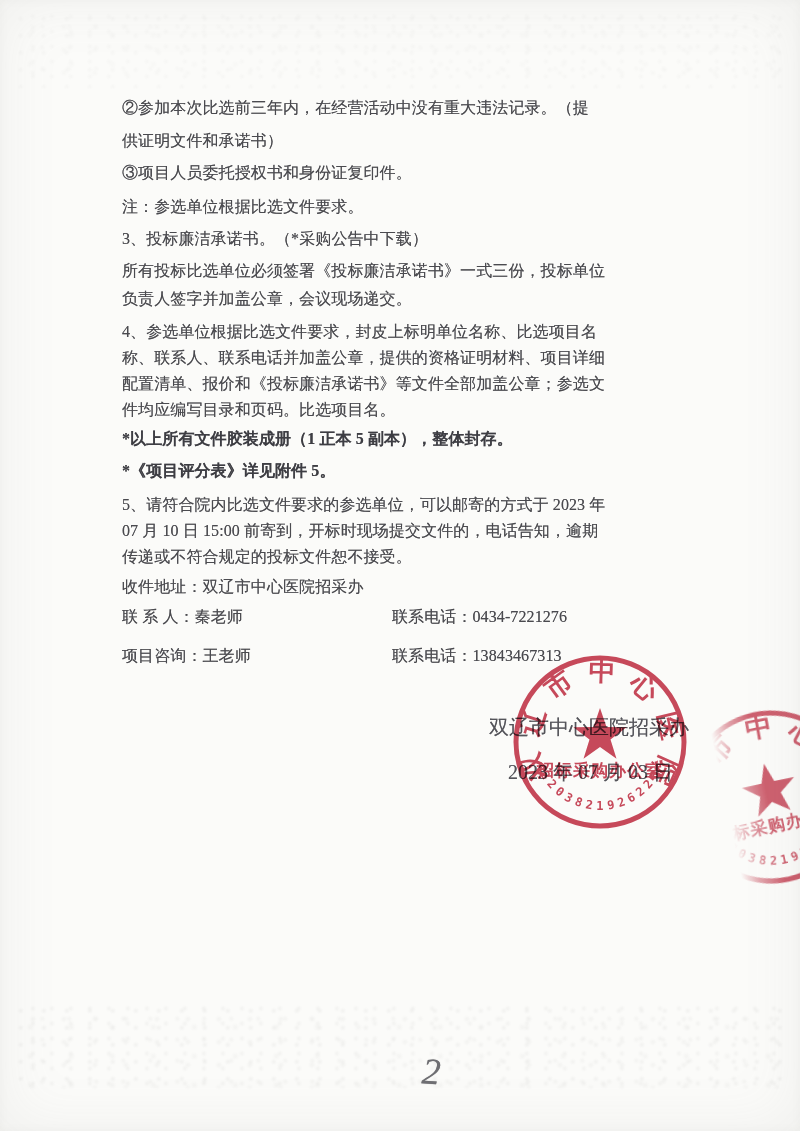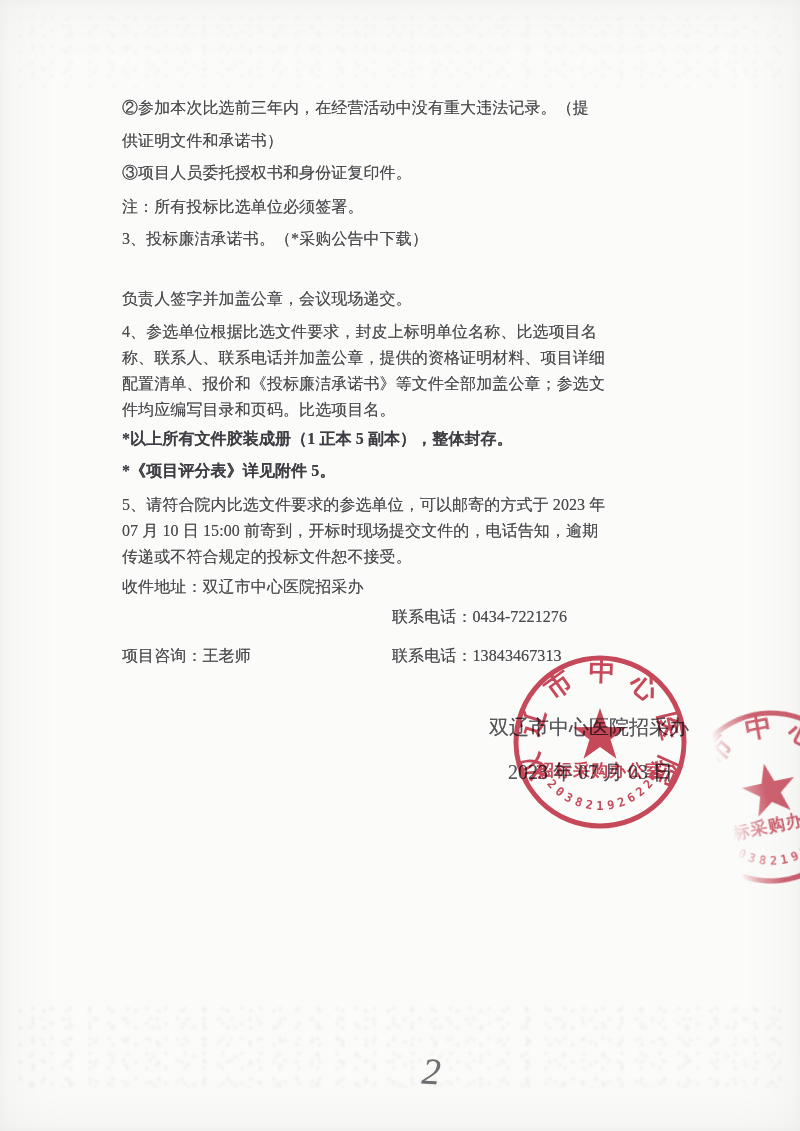--- a/index.html
+++ b/index.html
@@ -72,34 +72,36 @@
 <body>
 
 <div class="page">
 
   <div class="smudge top"></div>
   <div class="smudge bottom"></div>
 
   <div class="line" style="top:95px">②参加本次比选前三年内，在经营活动中没有重大违法记录。（提</div>
   <div class="line" style="top:128px">供证明文件和承诺书）</div>
   <div class="line" style="top:160px">③项目人员委托授权书和身份证复印件。</div>
-  <div class="line" style="top:194px">注：所有投标比选单位必须签署。</div>
+  <div class="line" style="top:194px">注：参选单位根据比选文件要求。</div>
   <div class="line" style="top:226px">3、投标廉洁承诺书。（*采购公告中下载）</div>
+  <div class="line" style="top:258px">所有投标比选单位必须签署《投标廉洁承诺书》一式三份，投标单位</div>
   <div class="line" style="top:286px">负责人签字并加盖公章，会议现场递交。</div>
   <div class="line" style="top:319px">4、参选单位根据比选文件要求，封皮上标明单位名称、比选项目名</div>
   <div class="line" style="top:345px">称、联系人、联系电话并加盖公章，提供的资格证明材料、项目详细</div>
   <div class="line" style="top:371px">配置清单、报价和《投标廉洁承诺书》等文件全部加盖公章；参选文</div>
   <div class="line" style="top:397px">件均应编写目录和页码。比选项目名。</div>
   <div class="line b" style="top:426px">*以上所有文件胶装成册（1 正本 5 副本），整体封存。</div>
   <div class="line b" style="top:458px">*《项目评分表》详见附件 5。</div>
   <div class="line" style="top:492px">5、请符合院内比选文件要求的参选单位，可以邮寄的方式于 2023 年</div>
   <div class="line" style="top:518px">07 月 10 日 15:00 前寄到，开标时现场提交文件的，电话告知，逾期</div>
   <div class="line" style="top:544px">传递或不符合规定的投标文件恕不接受。</div>
 
   <div class="line" style="top:574px">收件地址：双辽市中心医院招采办</div>
+  <div class="line" style="top:604px">联 系 人：秦老师</div>
   <div class="line col2" style="top:604px">联系电话：0434-7221276</div>
   <div class="line" style="top:643px">项目咨询：王老师</div>
   <div class="line col2" style="top:643px">联系电话：13843467313</div>
 
   <div class="sig" style="left:489px;top:714px">双辽市中心医院招采办</div>
   <div class="sig" style="left:508px;top:759px">2023 年 07 月 03 日</div>
 
   <div class="stamp main">
     <svg width="176" height="176" viewBox="0 0 176 176">
       <defs>

